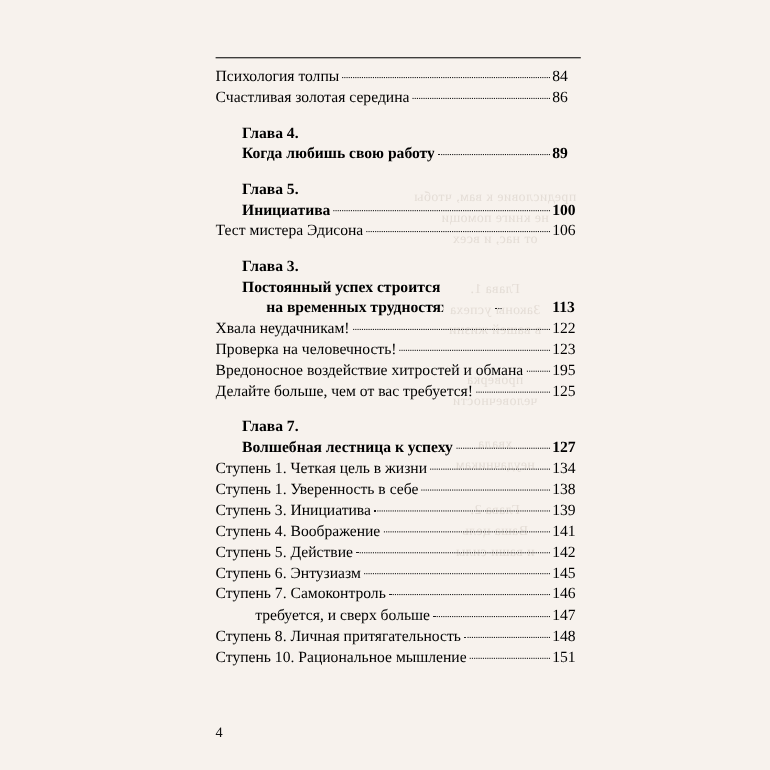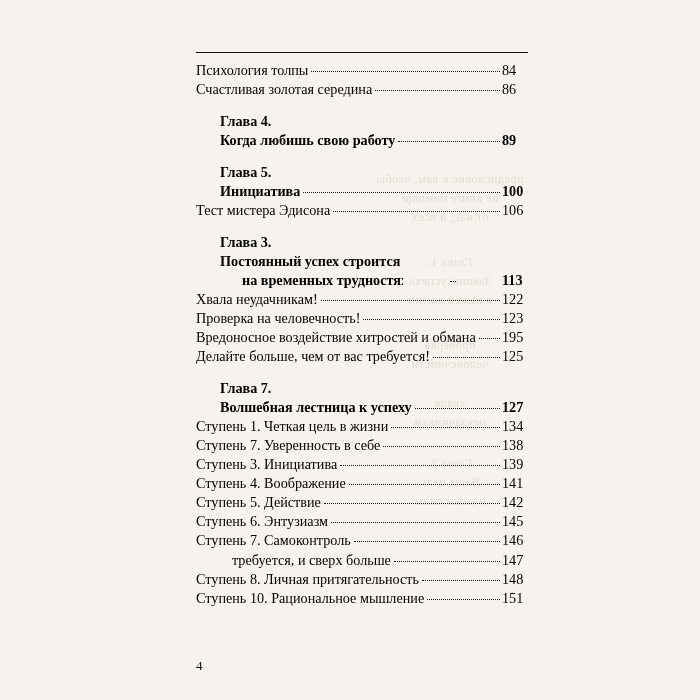--- a/index.html
+++ b/index.html
@@ -216,21 +216,21 @@
             <span class="t">Волшебная лестница к успеху</span>
             <span class="dots"></span>
             <span class="pg">127</span>
           </div>
           <div class="row sub">
             <span class="t">Ступень 1. Четкая цель в жизни</span>
             <span class="dots"></span>
             <span class="pg">134</span>
           </div>
           <div class="row sub">
-            <span class="t">Ступень 7. Уверенность в себе</span>
+            <span class="t">Ступень 1. Уверенность в себе</span>
             <span class="dots"></span>
             <span class="pg">138</span>
           </div>
           <div class="row sub">
             <span class="t">Ступень 3. Инициатива</span>
             <span class="dots"></span>
             <span class="pg">139</span>
           </div>
           <div class="row sub">
             <span class="t">Ступень 4. Воображение</span>

